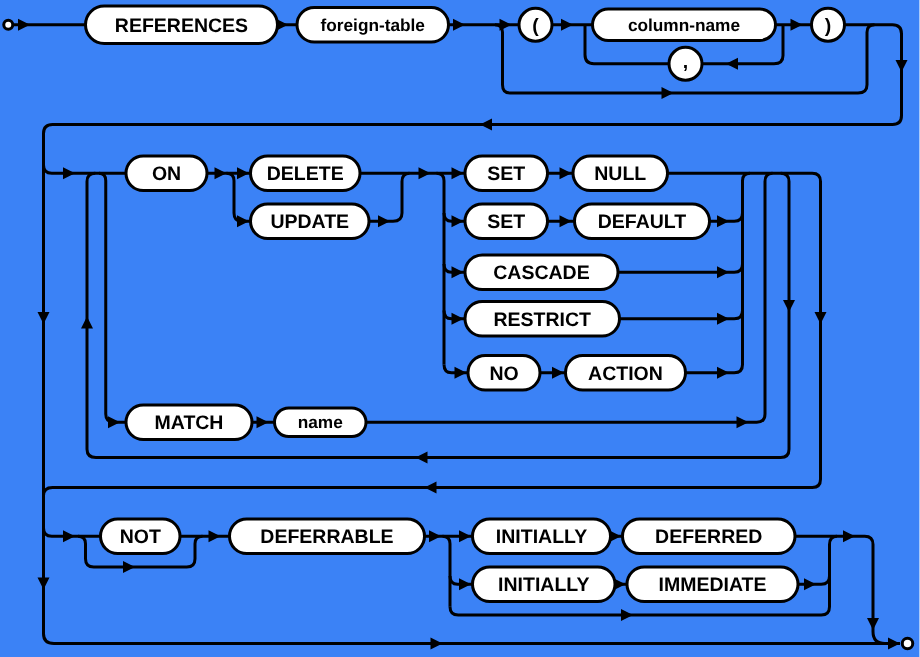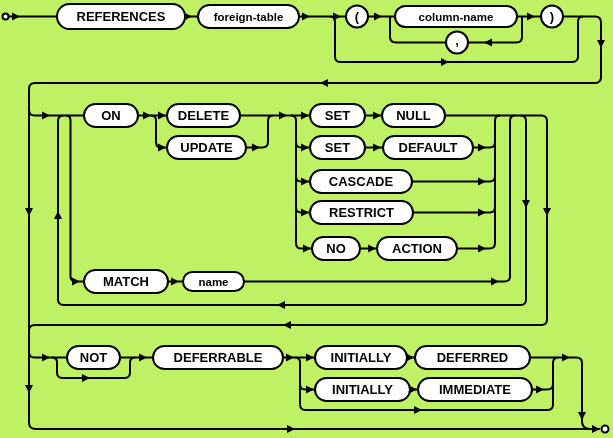--- a/index.html
+++ b/index.html
@@ -1,16 +1,16 @@
 <!DOCTYPE html>
 <html><head>
 <meta charset="utf-8">
 <style>
   html,body{margin:0;padding:0;background:#ffffff;}
-  #stage{width:613px;height:438px;background:#bef264;position:relative;overflow:hidden;}
+  #stage{width:613px;height:438px;background:#3b82f6;position:relative;overflow:hidden;}
   svg{display:block;}
   .track{fill:none;stroke:#000;stroke-width:2;stroke-linecap:butt;}
   .arrow{fill:#000;stroke:none;}
   .node{fill:#fff;stroke:#000;stroke-width:2;}
   .kw{font-family:"Liberation Sans","DejaVu Sans",sans-serif;font-weight:bold;font-size:13px;fill:#000;text-anchor:middle;}
   .nt{font-family:"Liberation Sans","DejaVu Sans",sans-serif;font-weight:bold;font-size:11.5px;fill:#000;text-anchor:middle;}
   .pn{font-family:"Liberation Sans","DejaVu Sans",sans-serif;font-weight:bold;font-size:13px;fill:#000;text-anchor:middle;}
 </style>
 </head>
 <body>

